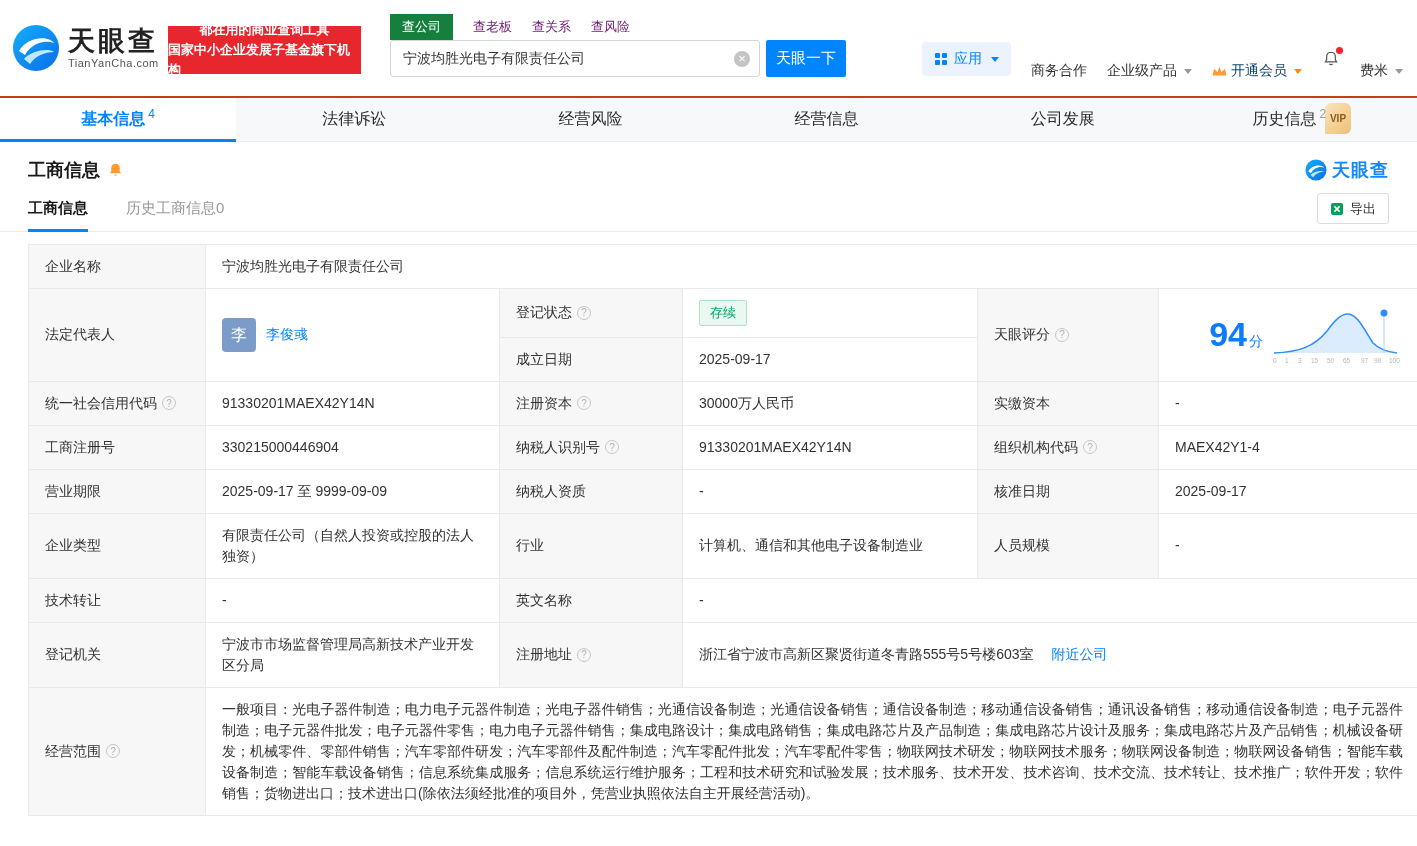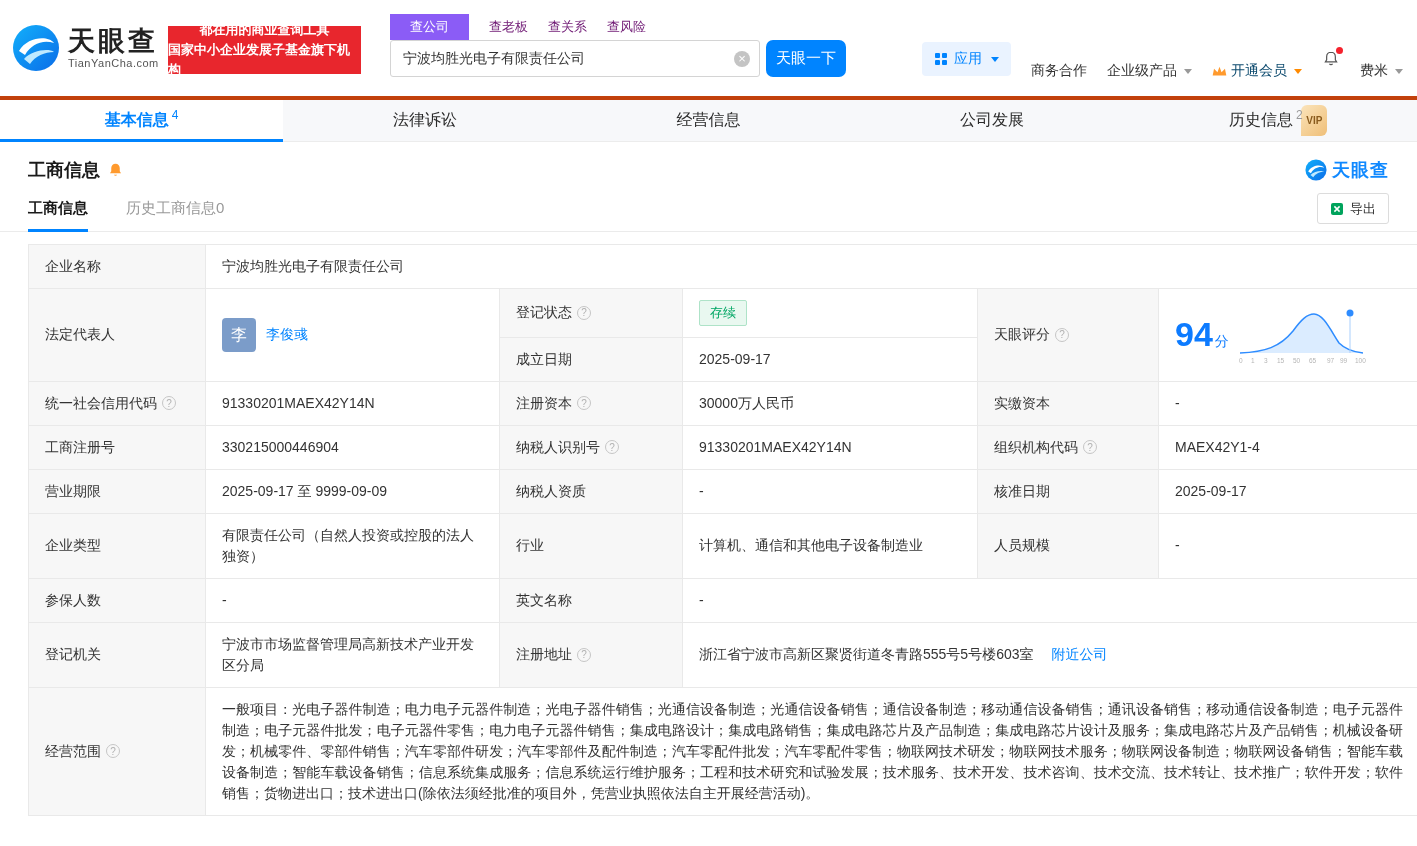--- a/index.html
+++ b/index.html
@@ -11,39 +11,39 @@
   .top-header { position:relative; height:96px; background:#fff; }
   .logo-block { position:absolute; left:12px; top:24px; display:flex; align-items:center; gap:8px; cursor:pointer; }
   .logo-icon { width:48px; height:48px; display:block; }
   .logo-brand { font-size:27px; font-weight:bold; color:#222; letter-spacing:3px; line-height:1.1; }
   .logo-domain { font-size:11px; color:#555; letter-spacing:.5px; }
   .promo-box { position:absolute; left:168px; top:26px; width:193px; height:48px; background:#e8262d; color:#fff;
     display:flex; flex-direction:column; align-items:center; justify-content:center; font-size:13px; font-weight:bold; line-height:1.55; }
   .search-area { position:absolute; left:390px; top:14px; }
   .search-tabs { display:flex; align-items:flex-end; gap:20px; height:26px; }
   .stab { font-size:13px; color:#701a75; cursor:pointer; padding:4px 0; }
-  .stab.active { background:#8b5cf6; color:#fff; padding:4px 20px; }
+  .stab.active { background:#15803d; color:#fff; padding:4px 12px; }
   .search-row { display:flex; margin-top:0; }
   .search-input-wrap { position:relative; width:370px; }
   .search-input { width:370px; height:37px; border:1px solid #d4d4d4; border-radius:3px; padding:0 34px 0 12px; font-size:14px; color:#333; font-family:inherit; outline:none; }
   .clear-icon { position:absolute; right:10px; top:50%; transform:translateY(-50%); width:16px; height:16px; border-radius:50%; background:#c4c4c4; color:#fff; display:flex; align-items:center; justify-content:center; cursor:pointer; }
   .clear-icon::before { content:"×"; font-size:13px; line-height:1; }
-  .search-btn { margin-left:6px; width:80px; height:37px; background:#0084ff; color:#fff; border:none; border-radius:7px; font-size:15px; cursor:pointer; font-family:Liberation Serif, serif; }
+  .search-btn { margin-left:6px; width:80px; height:37px; background:#0084ff; color:#fff; border:none; border-radius:2px; font-size:15px; cursor:pointer; font-family:Liberation Serif, serif; }
   .header-right { position:absolute; right:14px; top:38px; display:flex; align-items:center; gap:20px; font-size:14px; color:#333; }
   .apps-pill { display:flex; align-items:center; gap:6px; background:#eaf3ff; color:#0084ff; border-radius:4px; padding:8px 12px; cursor:pointer; }
   .hr-item { cursor:pointer; display:inline-flex; align-items:center; gap:4px;margin-top:24px; }
   .hr-item.vip { color:#0c4a6e; }
   .caret { width:0; height:0; border-left:4px solid transparent; border-right:4px solid transparent; border-top:5px solid #999; display:inline-block; margin-left:3px; }
   .caret.blue { border-top-color:#0084ff; }
   .caret.orange { border-top-color:#ff8a00; }
   .bell-wrap { position:relative; cursor:pointer; display:inline-flex; }
   .red-dot { position:absolute; top:-3px; right:-3px; width:7px; height:7px; border-radius:50%; background:#f5222d; }
 
   
-  .main-tabs { display:flex; height:46px; background:#f7f8fa; border-top:4px solid #c2410c; border-bottom:1px solid #ececec;text-align:right; }
+  .main-tabs { display:flex; height:46px; background:#f7f8fa; border-top:2px solid #c2410c; border-bottom:1px solid #ececec;text-align:right; }
   .main-tab { flex:1; display:flex; align-items:center; justify-content:center; font-size:16px; color:#2a2a2a; cursor:pointer; position:relative; }
   .main-tab.active { color:#0084ff; font-weight:bold; background:#fff; }
   .main-tab.active::after { content:""; position:absolute; left:0; right:0; bottom:-1px; height:3px; background:#0084ff; }
   .cnt { font-size:12px; margin-left:3px; position:relative; top:-6px; font-weight:normal; }
   .cnt.blue { color:#0084ff; }
   .cnt.gray { color:#999; }
   .vip-badge { position:absolute; top:5px; left:50%; margin-left:26px; background:linear-gradient(135deg,#fbe4bb,#efbf78); color:#8a5b1d; font-size:10px; font-weight:bold; padding:9px 5px; border-radius:6px 6px 6px 0; line-height:1.3; }
 
   
   .section-header { display:flex; align-items:center; justify-content:space-between; padding:16px 28px 4px; }
@@ -63,21 +63,21 @@
   .info-table { width:1392px; margin:12px 28px 0; border-collapse:collapse; table-layout:fixed; }
   .info-table td { border:1px solid #e9e9e9; padding:11px 16px; font-size:14px; color:#333; line-height:1.5; vertical-align:middle; word-break:break-all; }
   td.lbl { background:#f7f7f7; }
   .qmark { display:inline-flex; align-items:center; justify-content:center; width:14px; height:14px; border:1px solid #c6c6c6; border-radius:50%; color:#b1b1b1; font-size:10px; margin-left:5px; vertical-align:1px; cursor:pointer; }
   .qmark::before { content:"?"; }
   .blue-link { color:#0084ff; cursor:pointer; }
   .rep { display:flex; align-items:center; gap:10px; }
   .avatar { width:34px; height:34px; border-radius:4px; background:#7b9cc9; color:#fff; font-size:16px; display:flex; align-items:center; justify-content:center; cursor:pointer; }
   .badge-green { display:inline-block; padding:2px 10px; font-size:13px; color:#00a664; background:#e9f8f0; border:1px solid #aee3c8; border-radius:2px; }
   .score-cell { padding:4px 12px; }
-  .score-wrap { display:flex; align-items:center; justify-content:flex-start; gap:6px; }
+  .score-wrap { display:flex; align-items:center; justify-content:flex-end; gap:6px; }
   .score-num { color:#0d7bff; font-size:34px; font-weight:bold; white-space:nowrap; }
   .score-unit { font-size:14px; font-weight:normal; margin-left:2px; }
   .scope-cell { line-height:27px; text-align:justify; }
   .addr-link { margin-left:14px; white-space:nowrap; }
 </style>
 </head>
 <body>
 
 <div class="top-header">
   <div class="logo-block">
@@ -158,20 +158,23 @@
 
 <div class="main-tabs">
   <div class="main-tab active">
     <span>基本信息</span>
     <span class="cnt blue">4</span>
   </div>
   <div class="main-tab">
     <span>法律诉讼</span>
   </div>
   <div class="main-tab">
+    <span>经营风险</span>
+  </div>
+  <div class="main-tab">
     <span>经营信息</span>
   </div>
   <div class="main-tab">
     <span>公司发展</span>
   </div>
   <div class="main-tab">
     <span class="vip-badge">VIP</span>
     <span>历史信息</span>
     <span class="cnt gray">2</span>
     <span class="qmark"></span>
@@ -312,21 +315,21 @@
   <tr>
     <td class="lbl">企业类型</td>
     <td>有限责任公司（自然人投资或控股的法人独资）</td>
     <td class="lbl">行业</td>
     <td>计算机、通信和其他电子设备制造业</td>
     <td class="lbl">人员规模</td>
     <td>-</td>
   </tr>
 
   <tr>
-    <td class="lbl">参保人数</td>
+    <td class="lbl">技术转让</td>
     <td>-</td>
     <td class="lbl">英文名称</td>
     <td colspan="3">-</td>
   </tr>
 
   <tr>
     <td class="lbl">登记机关</td>
     <td>宁波市市场监督管理局高新技术产业开发区分局</td>
     <td class="lbl">
       <span>注册地址</span><span class="qmark"></span>

